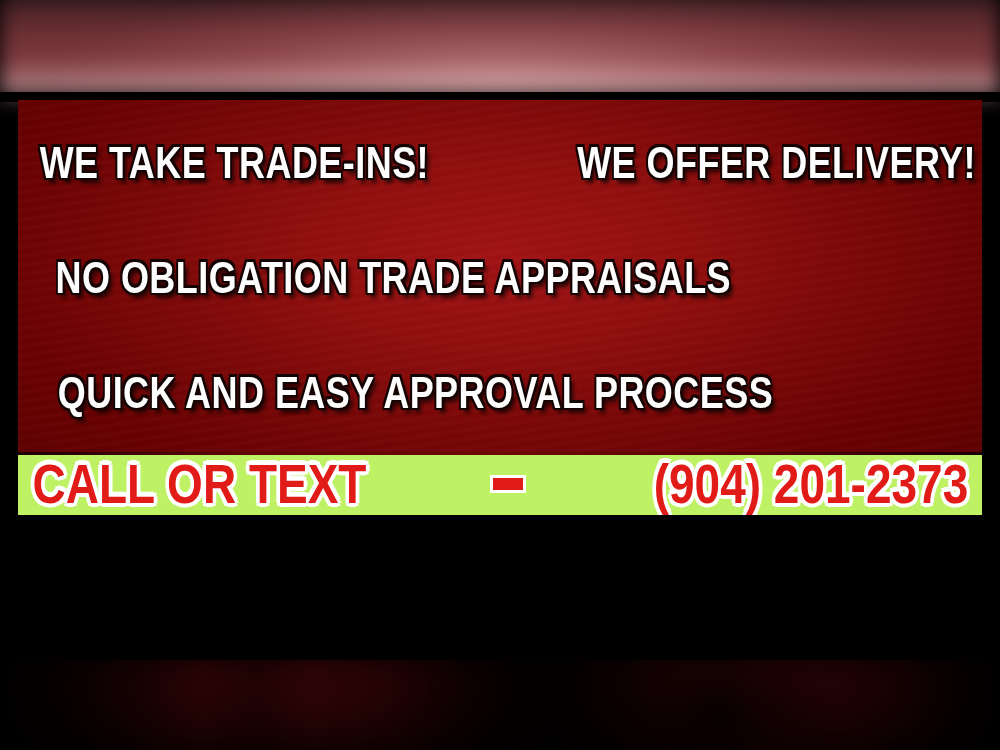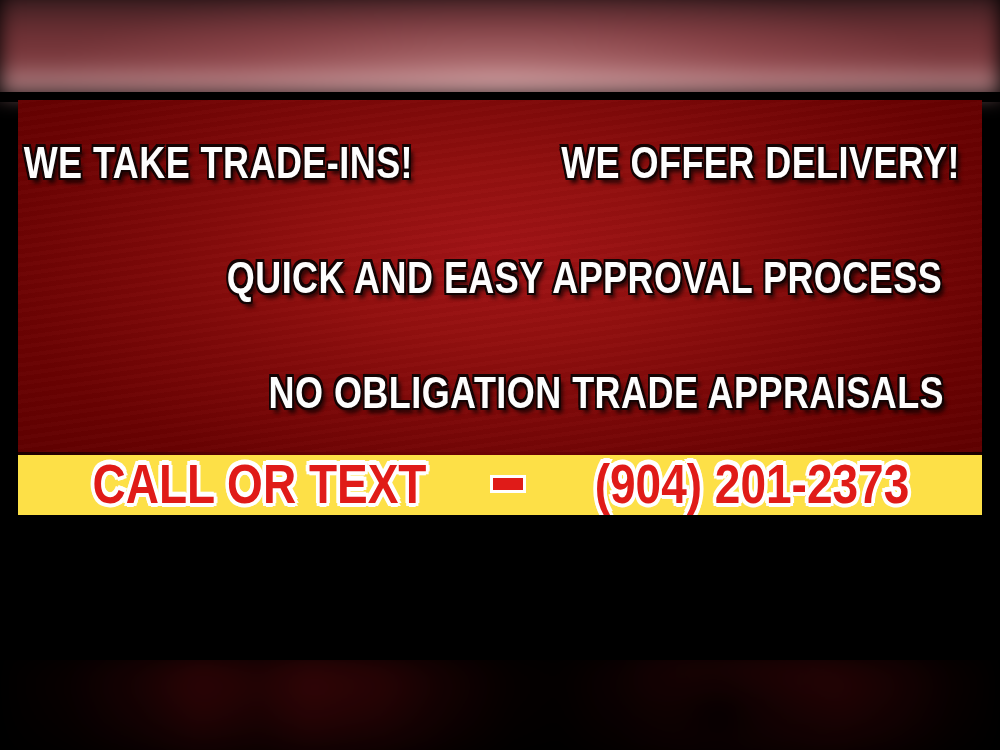--- a/index.html
+++ b/index.html
@@ -150,21 +150,21 @@
     content:"";
     position:absolute; inset:0;
     background:repeating-linear-gradient(172deg, rgba(255,255,255,.012) 0 4px, rgba(0,0,0,.025) 4px 9px);
     pointer-events:none;
   }
 
   .feature-row {
     position:relative;
     display:flex;
     align-items:center;
-    justify-content:flex-end;
+    justify-content:space-between;
     flex:1 1 0;
     white-space:nowrap;
   }
 
   .feature-text {
     font-family:"Liberation Sans Narrow","Liberation Sans", sans-serif;
     font-weight:bold;
     font-size:40px;
     line-height:1;
     letter-spacing:.5px;
@@ -184,24 +184,24 @@
     margin:0 52px;
     box-shadow:
       -2px 0 0 #140404, 2px 0 0 #140404, 0 -2px 0 #140404, 0 2px 0 #140404,
       4px 5px 4px rgba(0,0,0,.7);
   }
 
   
   #cta-strip {
     position:relative;
     height:63px;
-    background:#fde047;
+    background:#bef264;
     display:flex;
     align-items:center;
-    justify-content:center;
+    justify-content:space-between;
     white-space:nowrap;
     overflow:hidden;
   }
   #cta-strip::before {
     content:"";
     position:absolute; left:0; right:0; top:0; height:3px;
     background:linear-gradient(90deg, #1d0000 0%, #5b0202 22%, #6e0404 50%, #520101 78%, #190000 100%);
   }
 
   .cta-text {
@@ -250,25 +250,25 @@
     <div id="feature-body">
 
       <div class="feature-row">
         <span class="feature-text">WE TAKE TRADE-INS!</span>
         <span class="feature-dash"></span>
         <span class="feature-text">WE OFFER DELIVERY!</span>
       </div>
 
 
       <div class="feature-row">
+        <span class="feature-text">NO OBLIGATION TRADE APPRAISALS</span>
+      </div>
+
+      <div class="feature-row">
         <span class="feature-text">QUICK AND EASY APPROVAL PROCESS</span>
-      </div>
-
-      <div class="feature-row">
-        <span class="feature-text">NO OBLIGATION TRADE APPRAISALS</span>
       </div>
 
 
     </div>
 
     <div id="cta-strip">
       <span class="cta-text">CALL OR TEXT</span>
       <span class="cta-dash"></span>
       <span class="cta-text" id="cta-phone">(904) 201-2373</span>
     </div>

